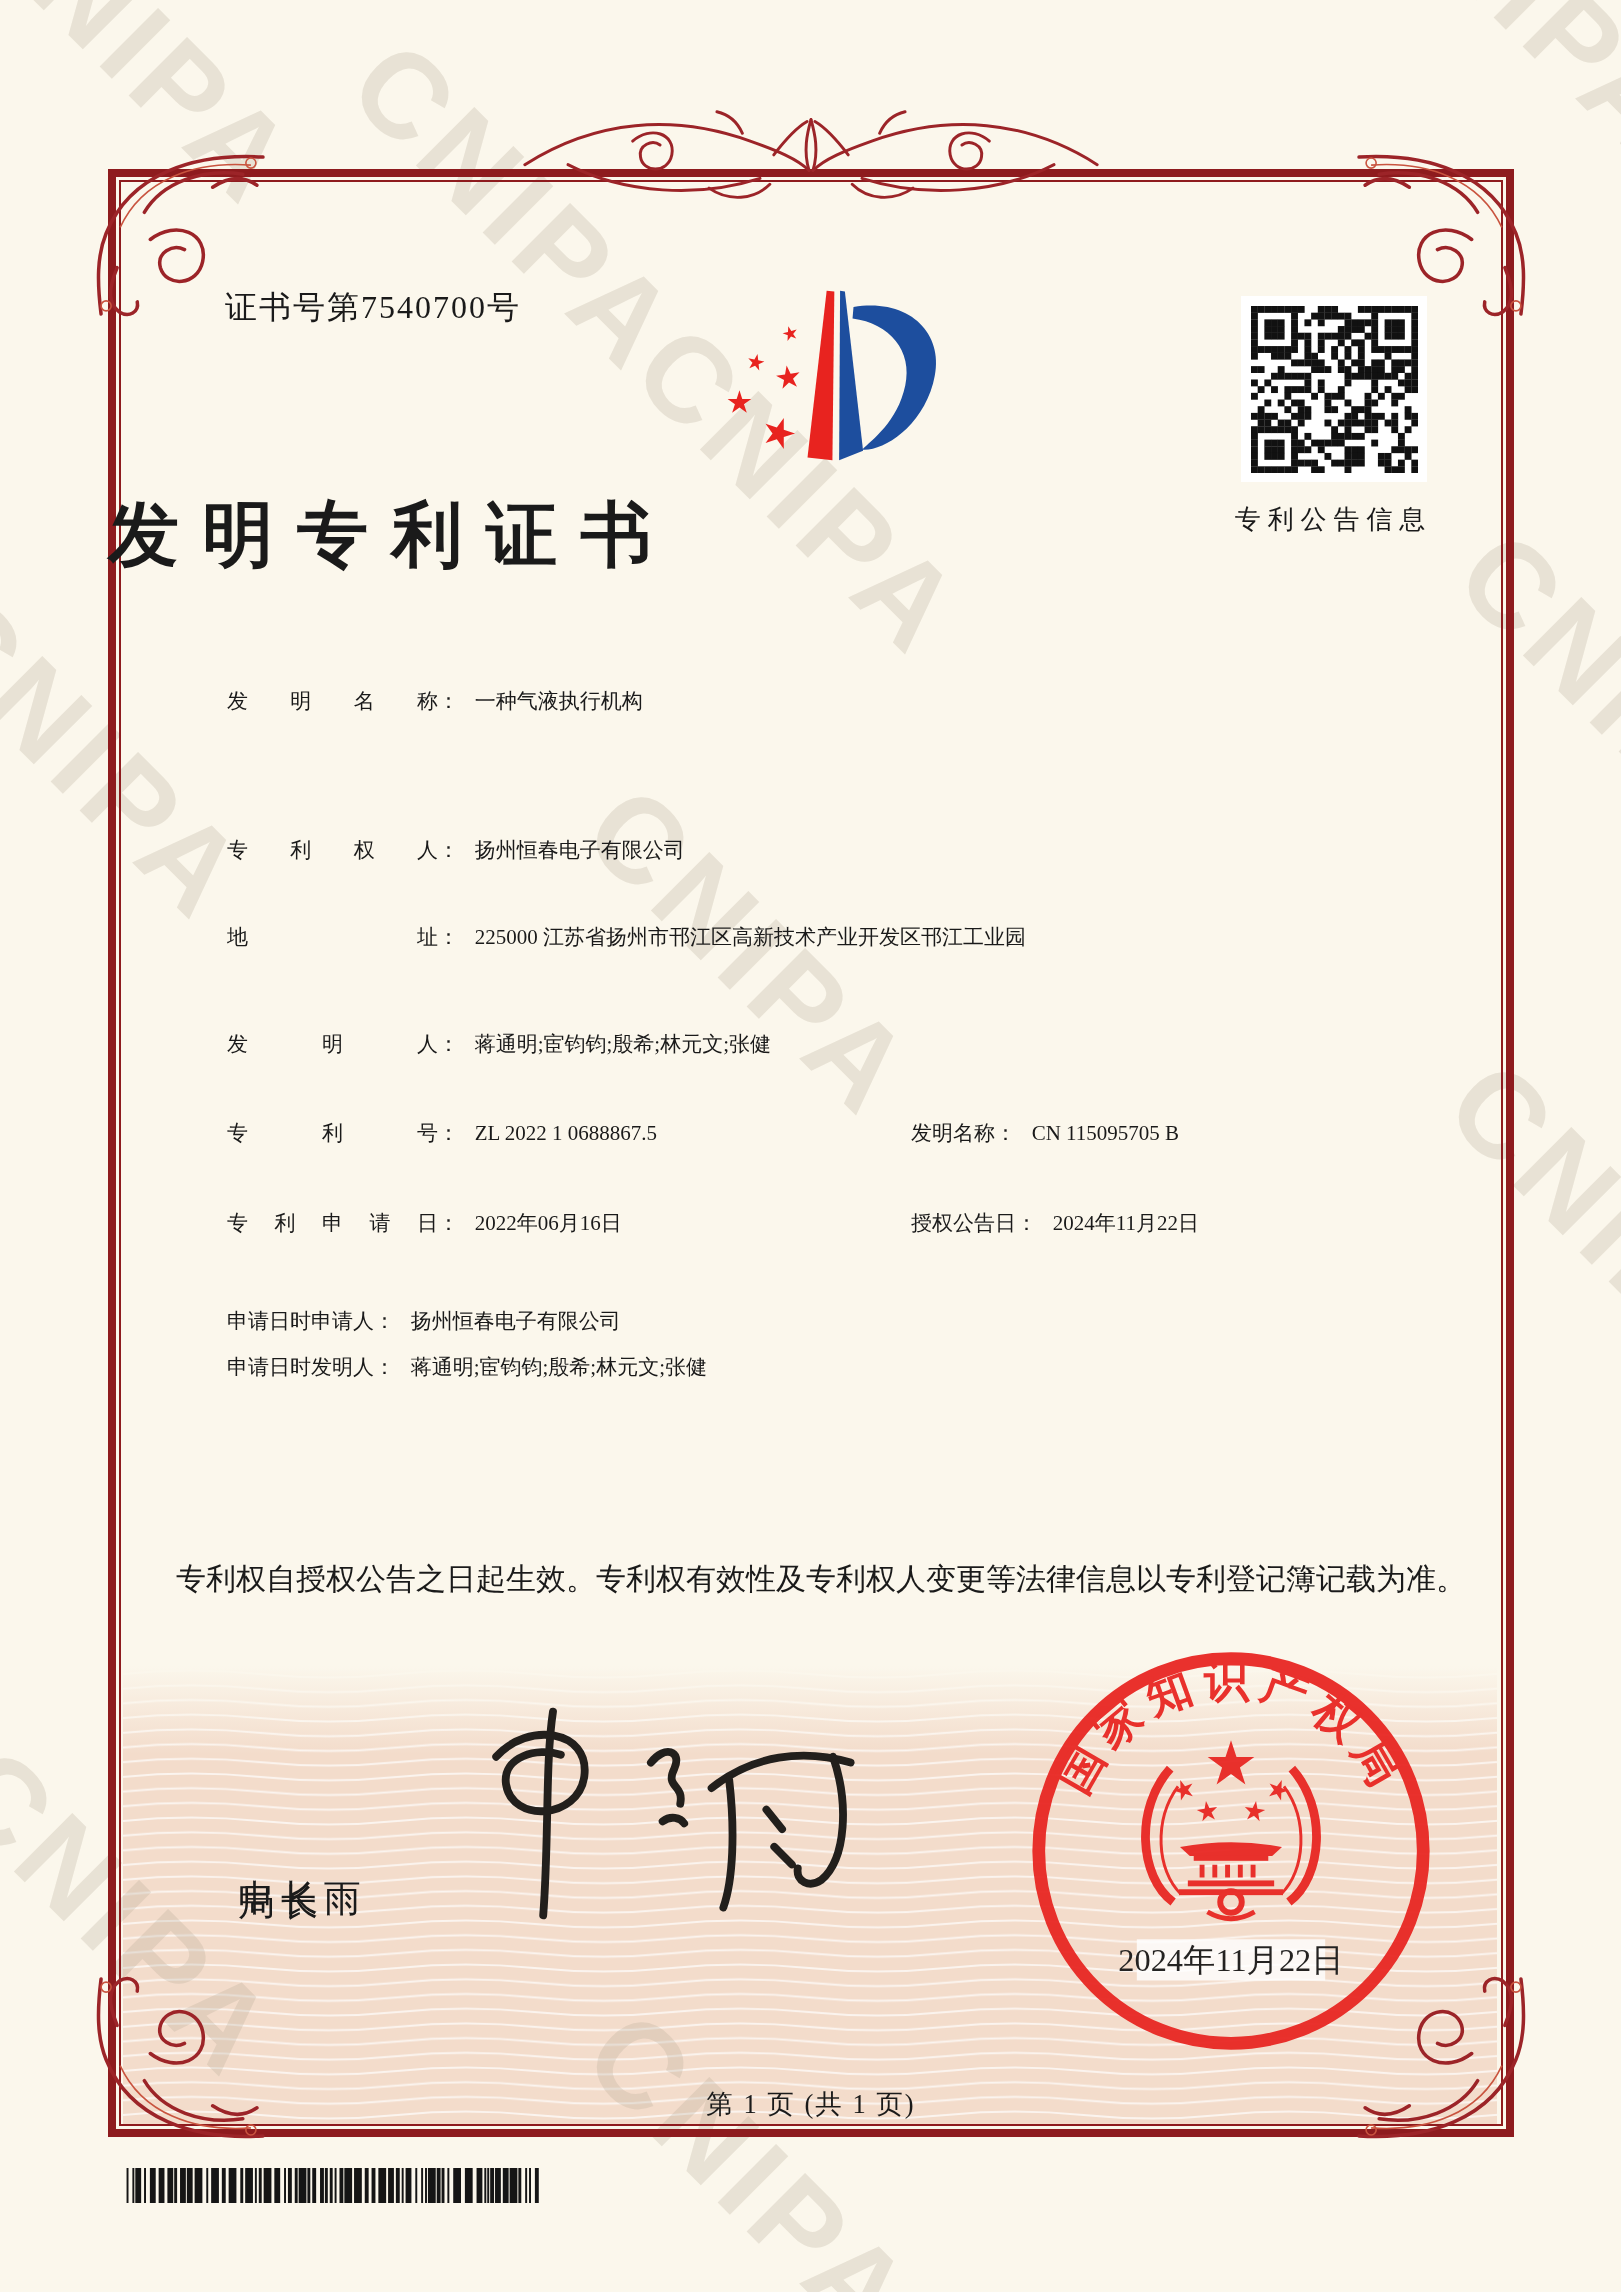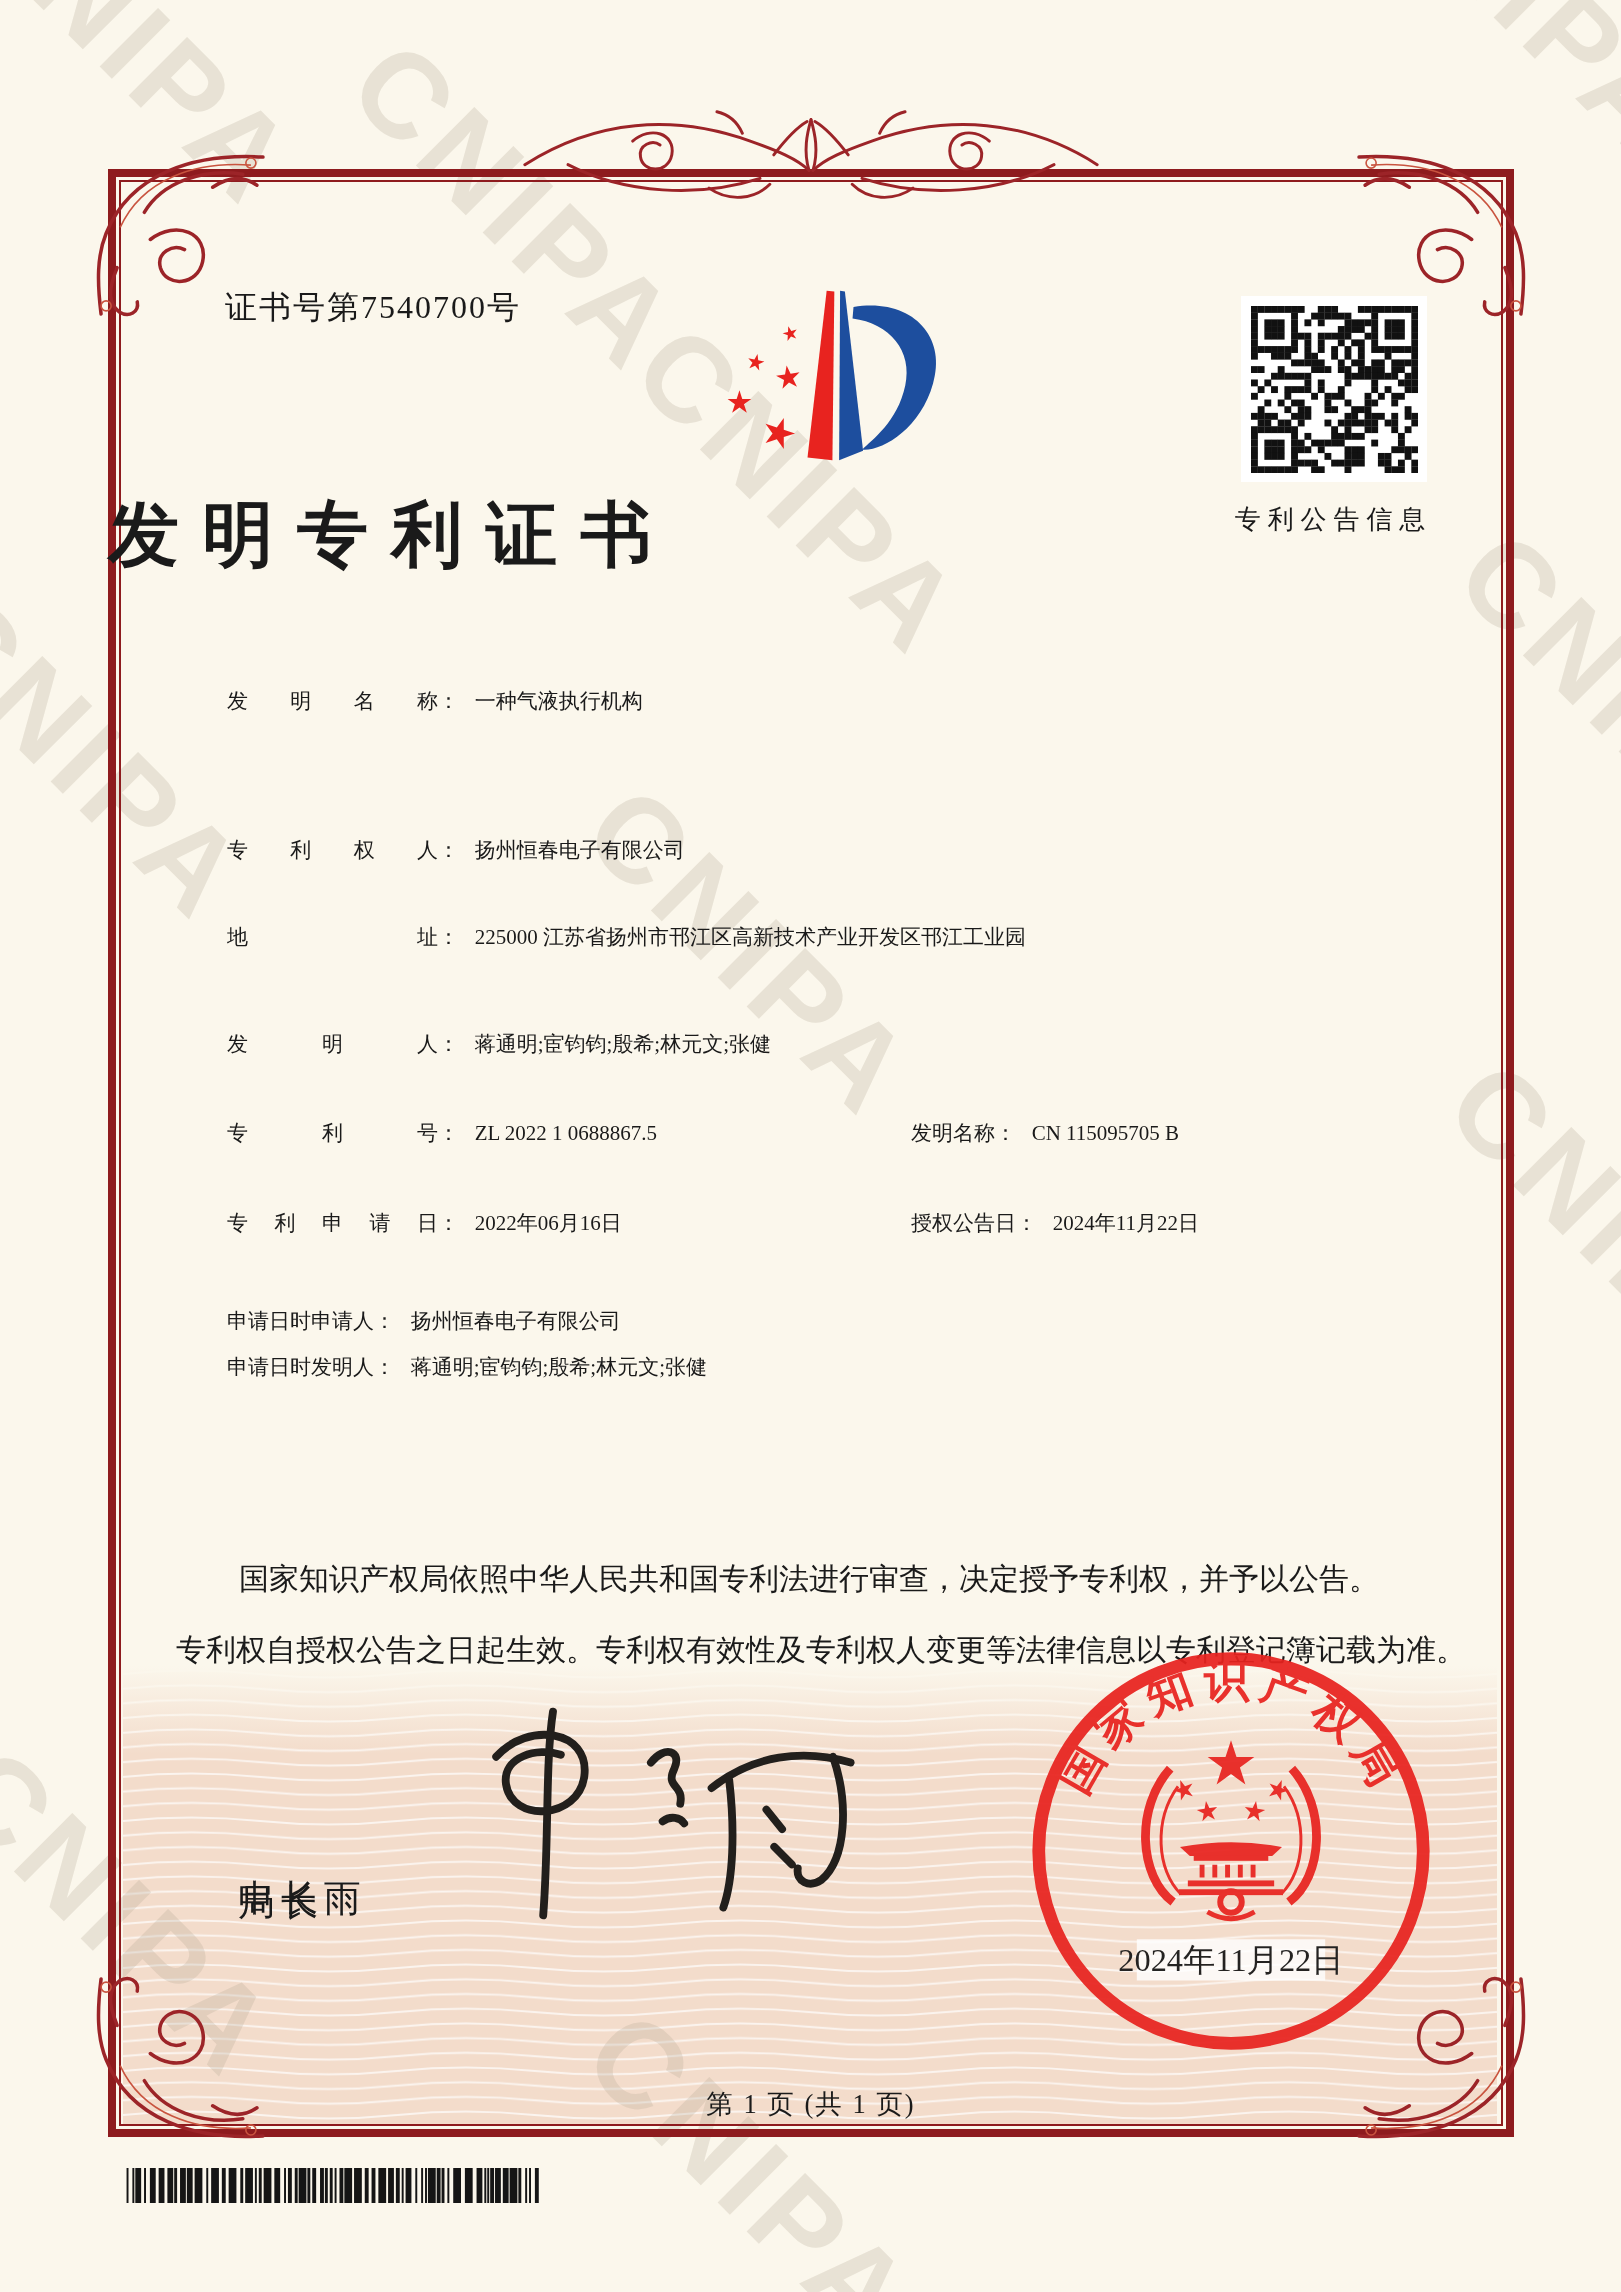--- a/index.html
+++ b/index.html
@@ -512,21 +512,20 @@
     </span>
   </div>
   <div class="frow" style="top:1294px">
     <span class="flabel natural">申请日时申请人</span><span class="fcolon">：</span><span class="fvalue">扬州恒春电子有限公司</span>
   </div>
   <div class="frow" style="top:1340px">
     <span class="flabel natural">申请日时发明人</span><span class="fcolon">：</span><span class="fvalue">蒋通明;宦钧钧;殷希;林元文;张健</span>
   </div>
 
   <div class="legal">
-    <div class="l1">国家知识产权局依照中华人民共和国专利法进行审查，决定授予专利权，并予以公告。</div>
     <div class="l2">专利权自授权公告之日起生效。专利权有效性及专利权人变更等法律信息以专利登记簿记载为准。</div>
   </div>
 
   <div class="officer o-role">局长</div>
   <div class="officer o-name">申长雨</div>
 
   <svg class="signature" viewBox="0 0 430 245">
     <g fill="none" stroke="#221f1c" stroke-width="8" stroke-linecap="round" stroke-linejoin="round">
       <path d="M96,18 C88,70 92,150 86,226"></path>
       <path d="M38,64 C70,28 134,36 128,84 C122,128 54,132 48,92 C44,64 80,54 104,62"></path>

